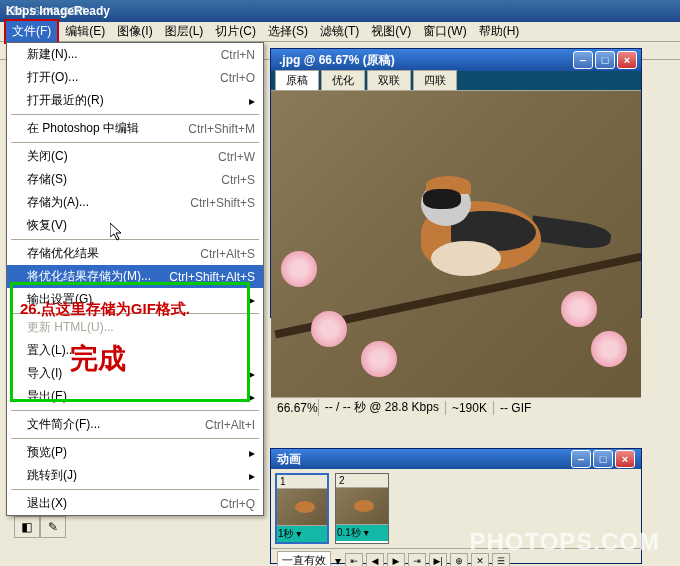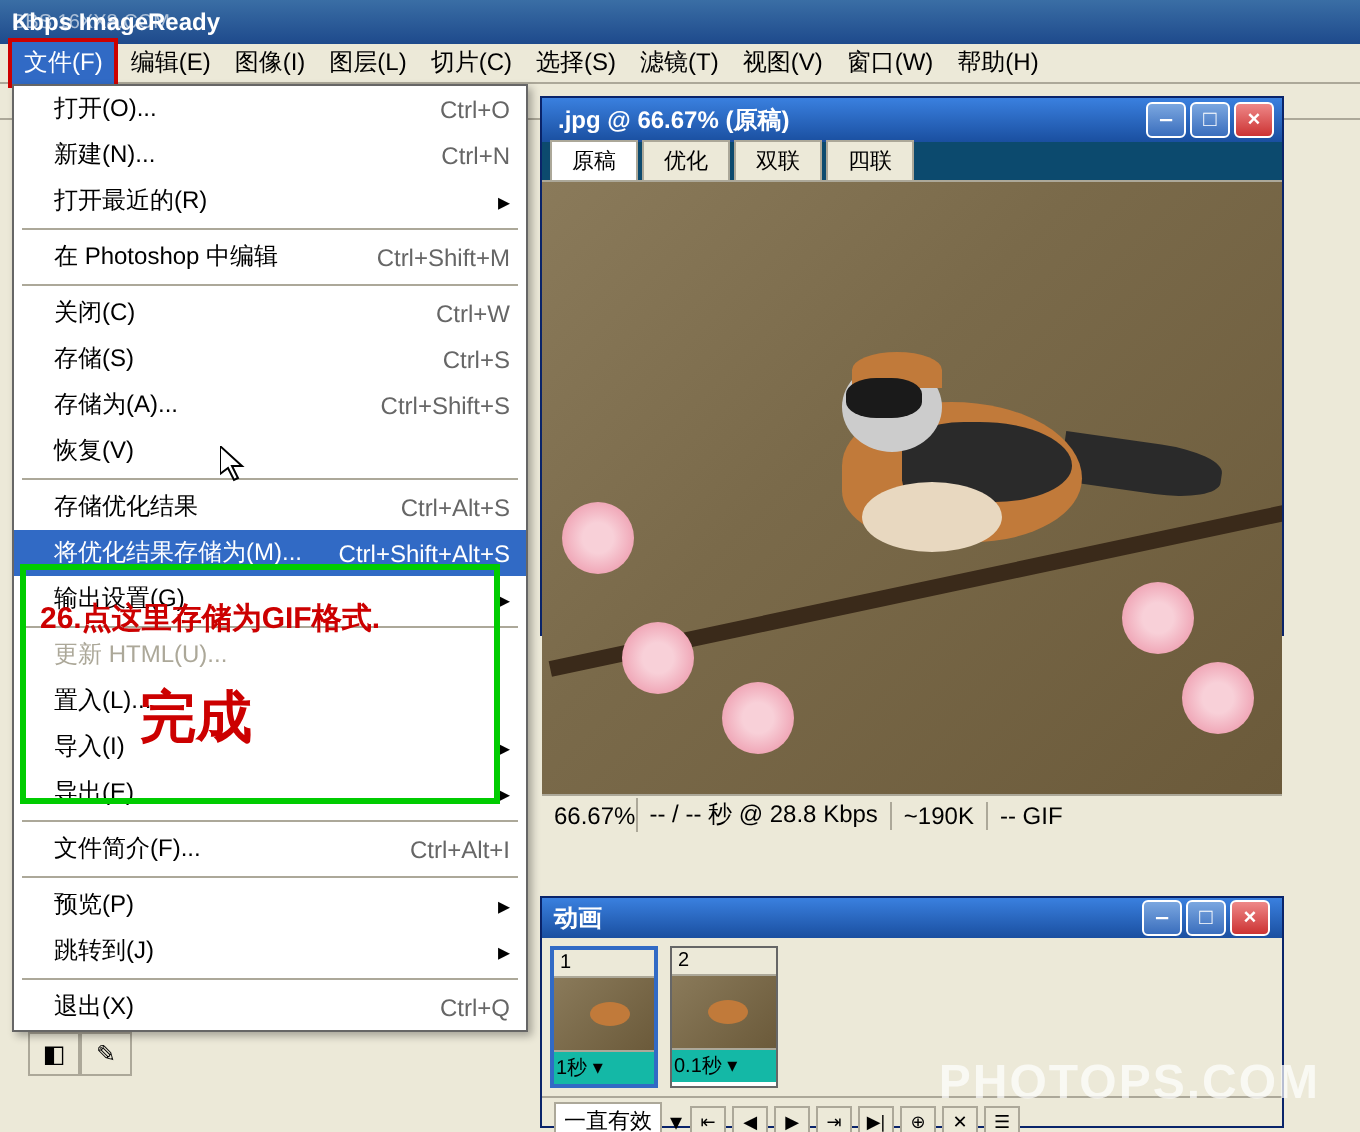--- a/index.html
+++ b/index.html
@@ -85,26 +85,26 @@
     <div class="menu-item">滤镜(T)</div>
     <div class="menu-item">视图(V)</div>
     <div class="menu-item">窗口(W)</div>
     <div class="menu-item">帮助(H)</div>
   </div>
 
 <div class="toolbar-area"></div>
 
 <div class="dropdown" id="dropdown">
     <div class="item">
+      <span class="label">新建(N)...</span>
+      <span class="shortcut">Ctrl+N</span>
+    </div>
+    <div class="item">
       <span class="label">打开(O)...</span>
       <span class="shortcut">Ctrl+O</span>
-    </div>
-    <div class="item">
-      <span class="label">新建(N)...</span>
-      <span class="shortcut">Ctrl+N</span>
     </div>
     <div class="item">
       <span class="label">打开最近的(R)</span>
       <span>▸</span>
     </div>
     <div class="sep"></div>
     <div class="item">
       <span class="label">在 Photoshop 中编辑</span>
       <span class="shortcut">Ctrl+Shift+M</span>
     </div>

